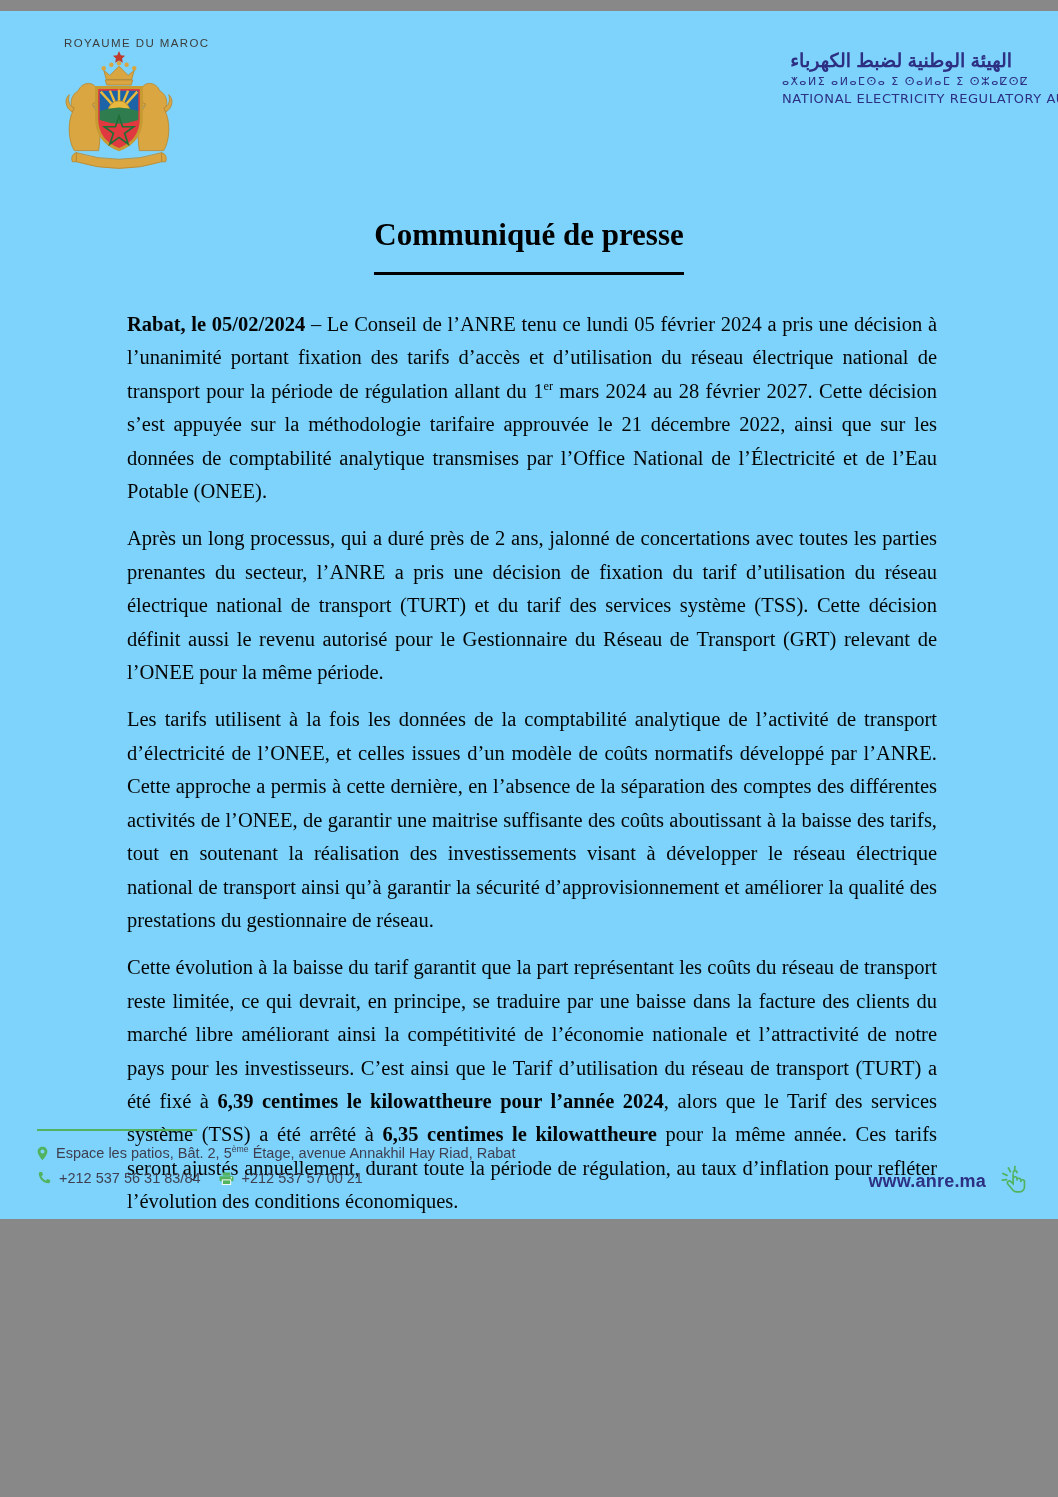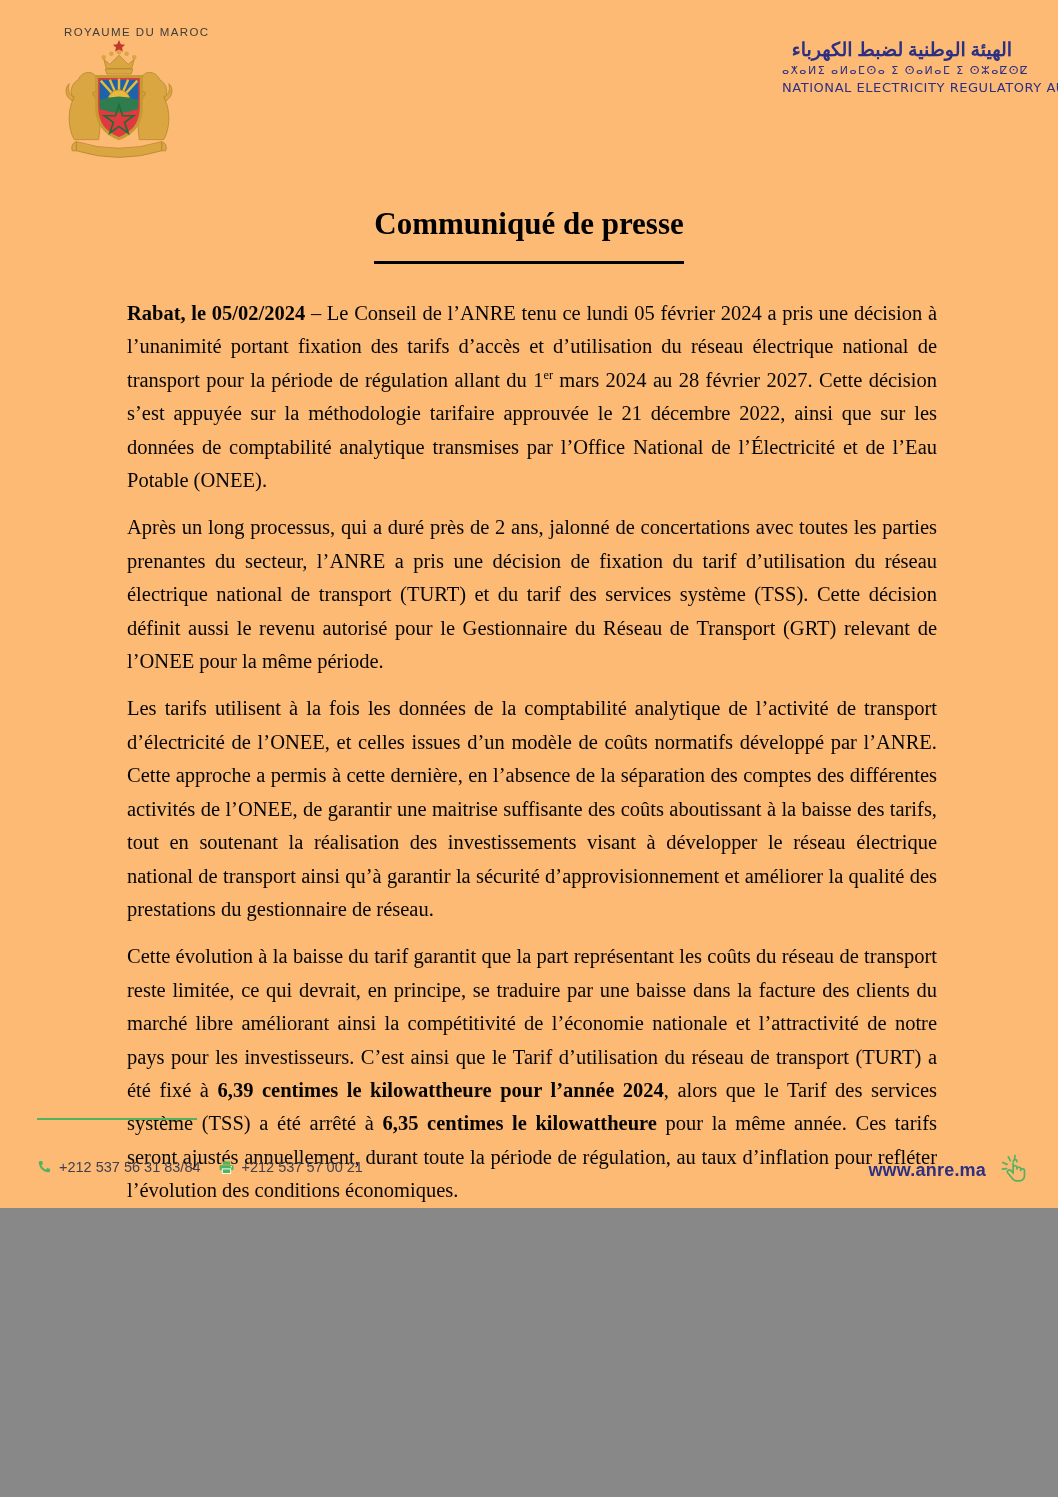--- a/index.html
+++ b/index.html
@@ -1,20 +1,20 @@
 <!DOCTYPE html>
 <html lang="fr"><head>
 <meta charset="utf-8">
 <style>
   html,body{margin:0;padding:0;background:#888;}
   .page{
     position:relative;
     width:1058px;height:1208px;
-    margin:0 auto;
-    background:#fdba74;
+    margin:11px auto;
+    background:#7dd3fc;
     overflow:hidden;
     font-family:"Liberation Serif", serif;
   }
 
   
   .kingdom{position:absolute;left:64px;top:26px;width:140px;text-align:center;}
   .kingdom-label{
     font-family:"Liberation Sans", sans-serif;
     font-size:11.5px;letter-spacing:1.4px;color:#3c3c3c;white-space:nowrap;
   }
@@ -23,21 +23,21 @@
   
   .anre-logo{position:absolute;right:46px;top:36px;width:230px;text-align:right;}
   .anre-wordmark{display:flex;justify-content:flex-end;align-items:flex-end;height:66px;}
   .anre-anr{
     font-family:"DejaVu Sans", sans-serif;
     font-weight:bold;font-size:60px;line-height:0.92;
     letter-spacing:-3px;color:#2d2f83;
   }
   .anre-e{margin-left:2px;margin-bottom:1px;}
   .anre-arabic{
-    direction:rtl;font-family:Liberation Serif, serif;
+    direction:rtl;font-family:Liberation Sans, sans-serif;
     font-size:19px;font-weight:bold;color:#2d2f83;margin-top:4px;line-height:1.1;
   }
   .anre-tifinagh{
     font-family:"DejaVu Sans", sans-serif;
     font-size:11px;color:#2d2f83;letter-spacing:1.5px;margin-top:3px;white-space:nowrap;
   }
   .anre-english{
     font-family:"DejaVu Sans", sans-serif;
     font-size:13px;color:#2d2f83;letter-spacing:0.55px;margin-top:3px;white-space:nowrap;
   }
@@ -143,20 +143,28 @@
         <p><span style="font-weight: bold;">Rabat, le 05/02/2024</span><span> – Le Conseil de l’ANRE tenu ce lundi 05 février 2024 a pris une décision à l’unanimité portant fixation des tarifs d’accès et d’utilisation du réseau électrique national de transport pour la période de régulation allant du 1</span><sup>er</sup><span> mars 2024 au 28 février 2027. Cette décision s’est appuyée sur la méthodologie tarifaire approuvée le 21 décembre 2022, ainsi que sur les données de comptabilité analytique transmises par l’Office National de l’Électricité et de l’Eau Potable (ONEE).</span></p>
         <p><span>Après un long processus, qui a duré près de 2 ans, jalonné de concertations avec toutes les parties prenantes du secteur, l’ANRE a pris une décision de fixation du tarif d’utilisation du réseau électrique national de transport (TURT) et du tarif des services système (TSS). Cette décision définit aussi le revenu autorisé pour le Gestionnaire du Réseau de Transport (GRT) relevant de l’ONEE pour la même période.</span></p>
         <p><span>Les tarifs utilisent à la fois les données de la comptabilité analytique de l’activité de transport d’électricité de l’ONEE, et celles issues d’un modèle de coûts normatifs développé par l’ANRE. Cette approche a permis à cette dernière, en l’absence de la séparation des comptes des différentes activités de l’ONEE, de garantir une maitrise suffisante des coûts aboutissant à la baisse des tarifs, tout en soutenant la réalisation des investissements visant à développer le réseau électrique national de transport ainsi qu’à garantir la sécurité d’approvisionnement et améliorer la qualité des prestations du gestionnaire de réseau.</span></p>
         <p><span>Cette évolution à la baisse du tarif garantit que la part représentant les coûts du réseau de transport reste limitée, ce qui devrait, en principe, se traduire par une baisse dans la facture des clients du marché libre améliorant ainsi la compétitivité de l’économie nationale et l’attractivité de notre pays pour les investisseurs. C’est ainsi que le Tarif d’utilisation du réseau de transport (TURT) a été fixé à </span><span style="font-weight: bold;">6,39 centimes le kilowattheure pour l’année 2024</span><span>, alors que le Tarif des services système (TSS) a été arrêté à </span><span style="font-weight: bold;">6,35 centimes le kilowattheure</span><span> pour la même année. Ces tarifs seront ajustés annuellement, durant toute la période de régulation, au taux d’inflation pour refléter l’évolution des conditions économiques.</span></p>
       </div>
   </div>
 
   <div class="footer">
     <div class="footer-rule"></div>
 
+    <div class="footer-line footer-address">
+      <span class="icon">
+        <svg width="11" height="15" viewBox="0 0 12 16">
+          <path d="M6,0.5 C3,0.5 0.7,2.8 0.7,5.8 C0.7,9.8 6,15.3 6,15.3 S11.3,9.8 11.3,5.8 C11.3,2.8 9,0.5 6,0.5 Z M6,8 A2.2,2.2 0 1 1 6,3.6 A2.2,2.2 0 0 1 6,8 Z" fill="#52b35f" fill-rule="evenodd"></path>
+        </svg>
+      </span>
+      <span><span>Espace les patios, Bât. 2, 5</span><sup>ème</sup><span> Étage, avenue Annakhil Hay Riad, Rabat</span></span>
+    </div>
 
     <div class="footer-line footer-contact">
       <span class="icon">
         <svg width="14" height="14" viewBox="0 0 16 16">
           <path d="M2,2.8 C2,1.8 2.9,1 3.9,1 L5.8,1 L6.9,4.2 L5,6 C5.9,8.1 7.9,10.1 10,11 L11.8,9.1 L15,10.2 L15,12.1 C15,13.1 14.2,14 13.2,14 C7,13.6 2.4,9 2,2.8 Z" fill="#52b35f"></path>
         </svg>
       </span>
       <span>+212 537 56 31 83/84</span>
       <span class="fax-group">
         <span class="icon">

